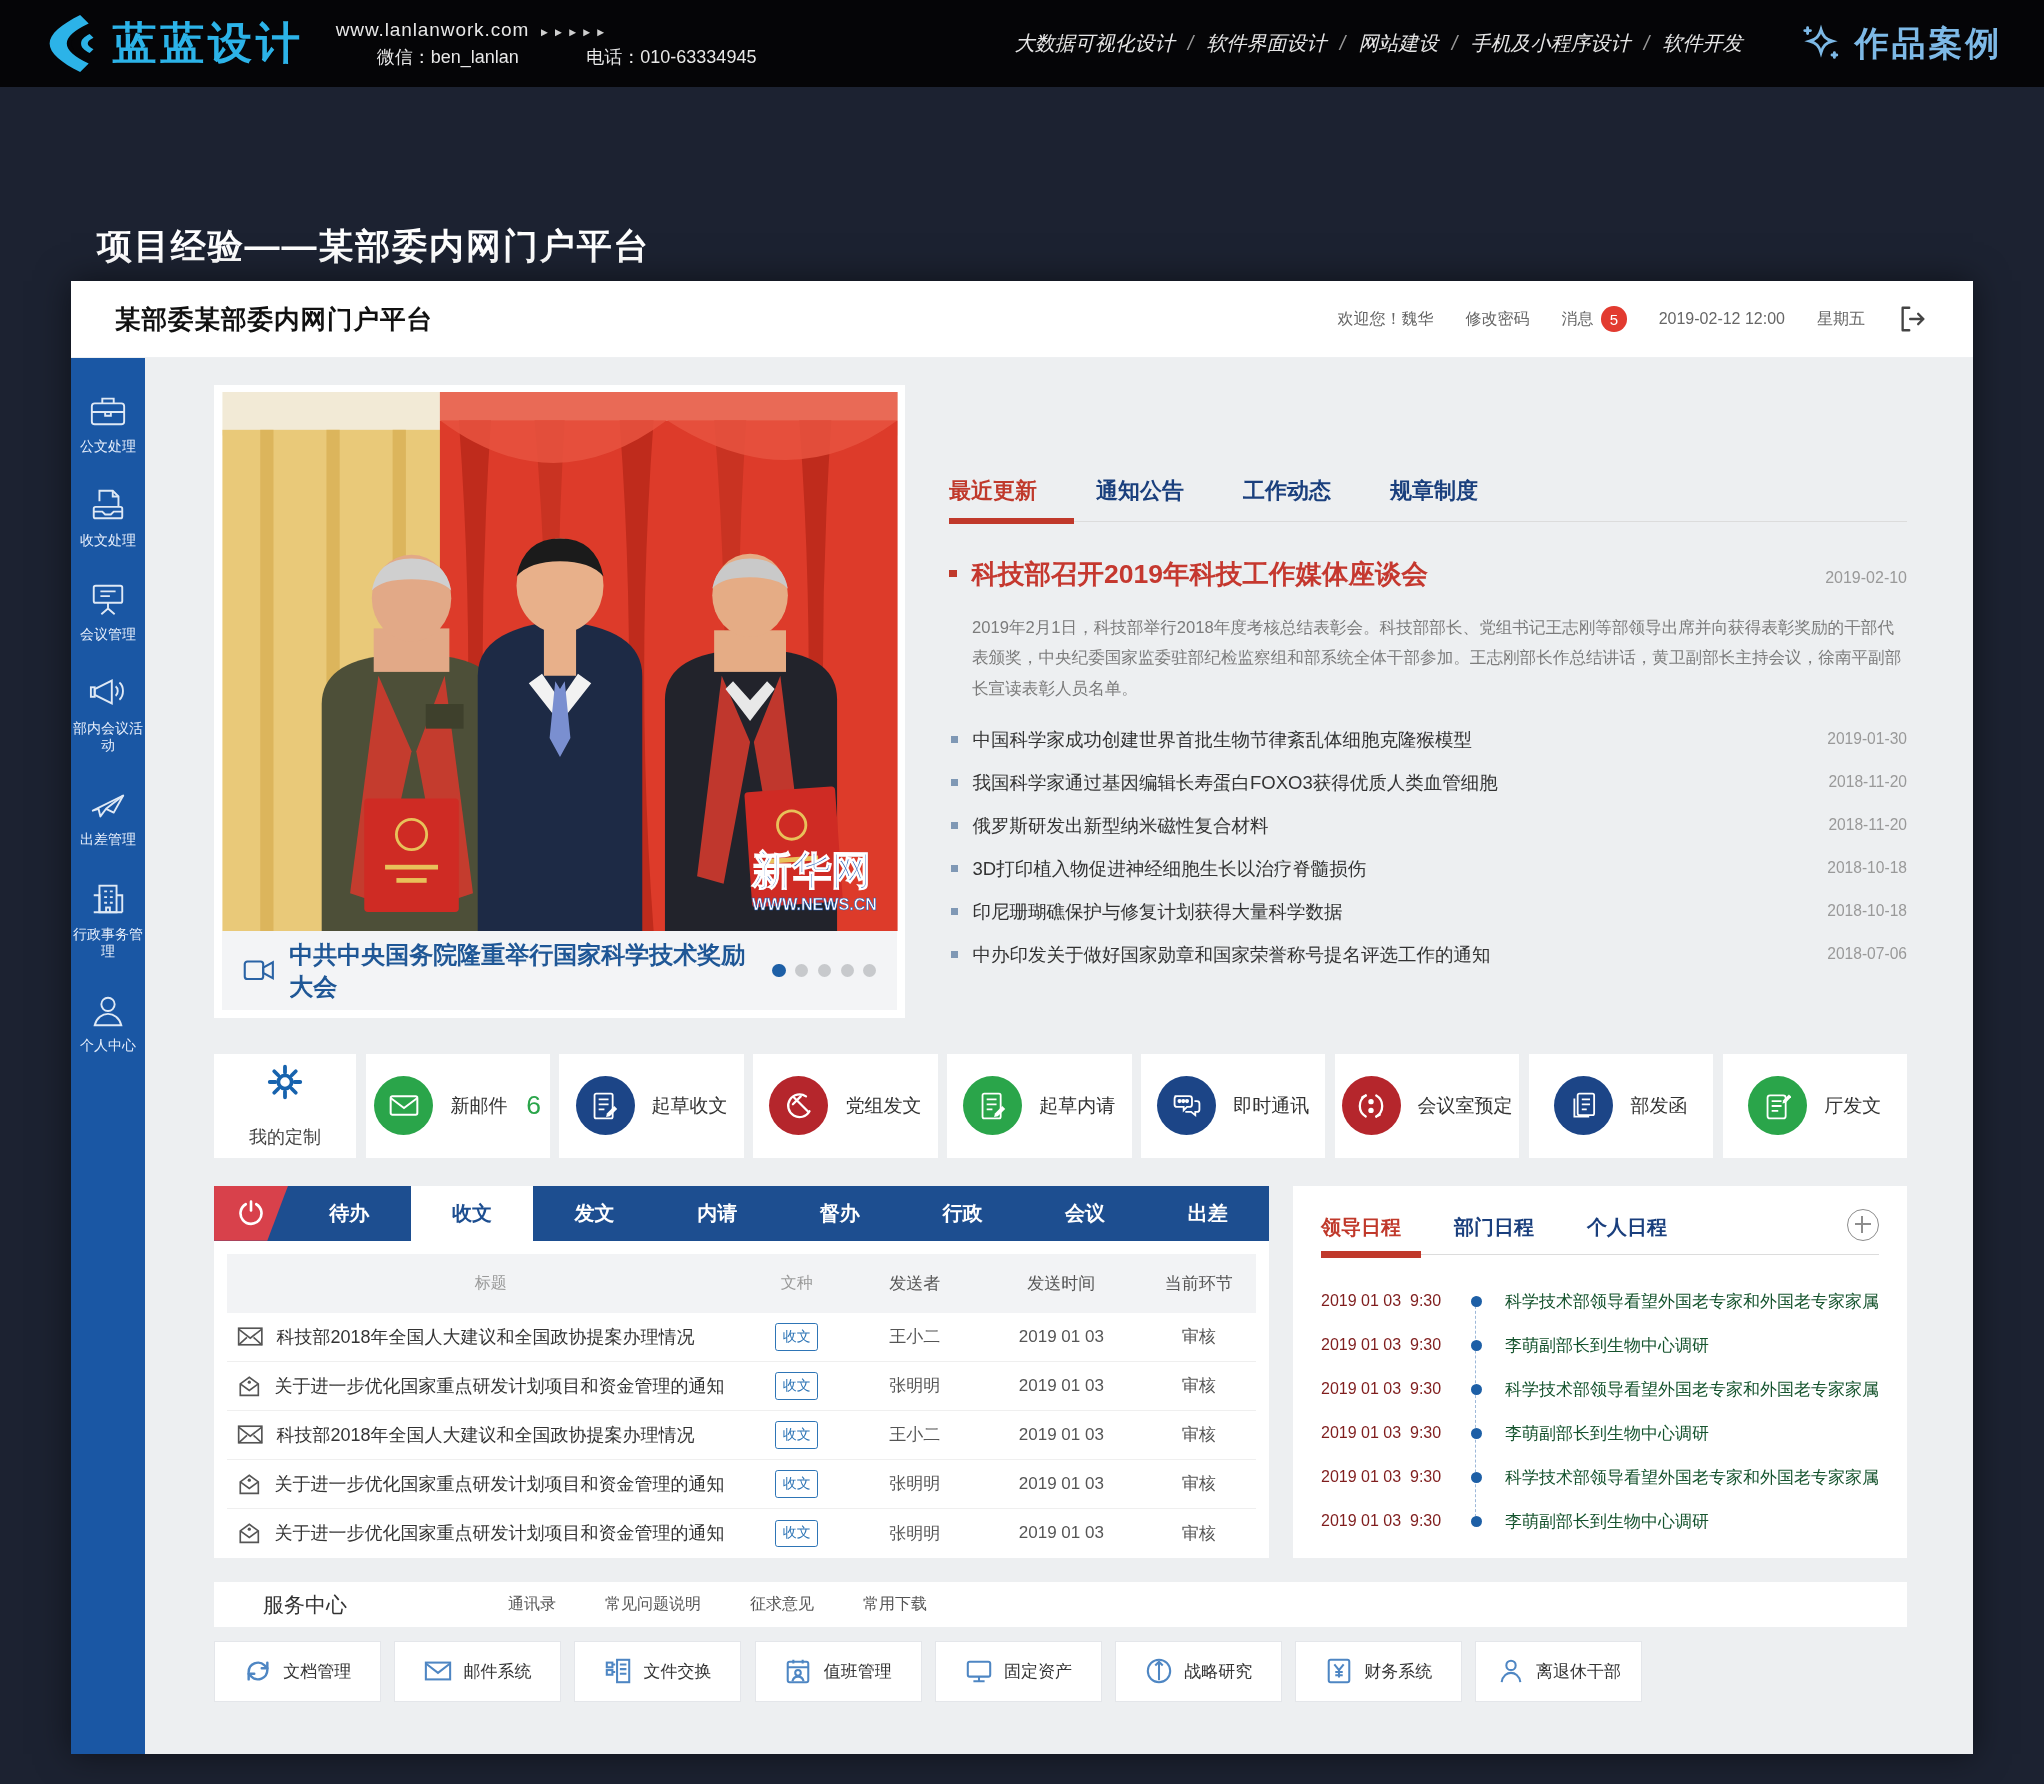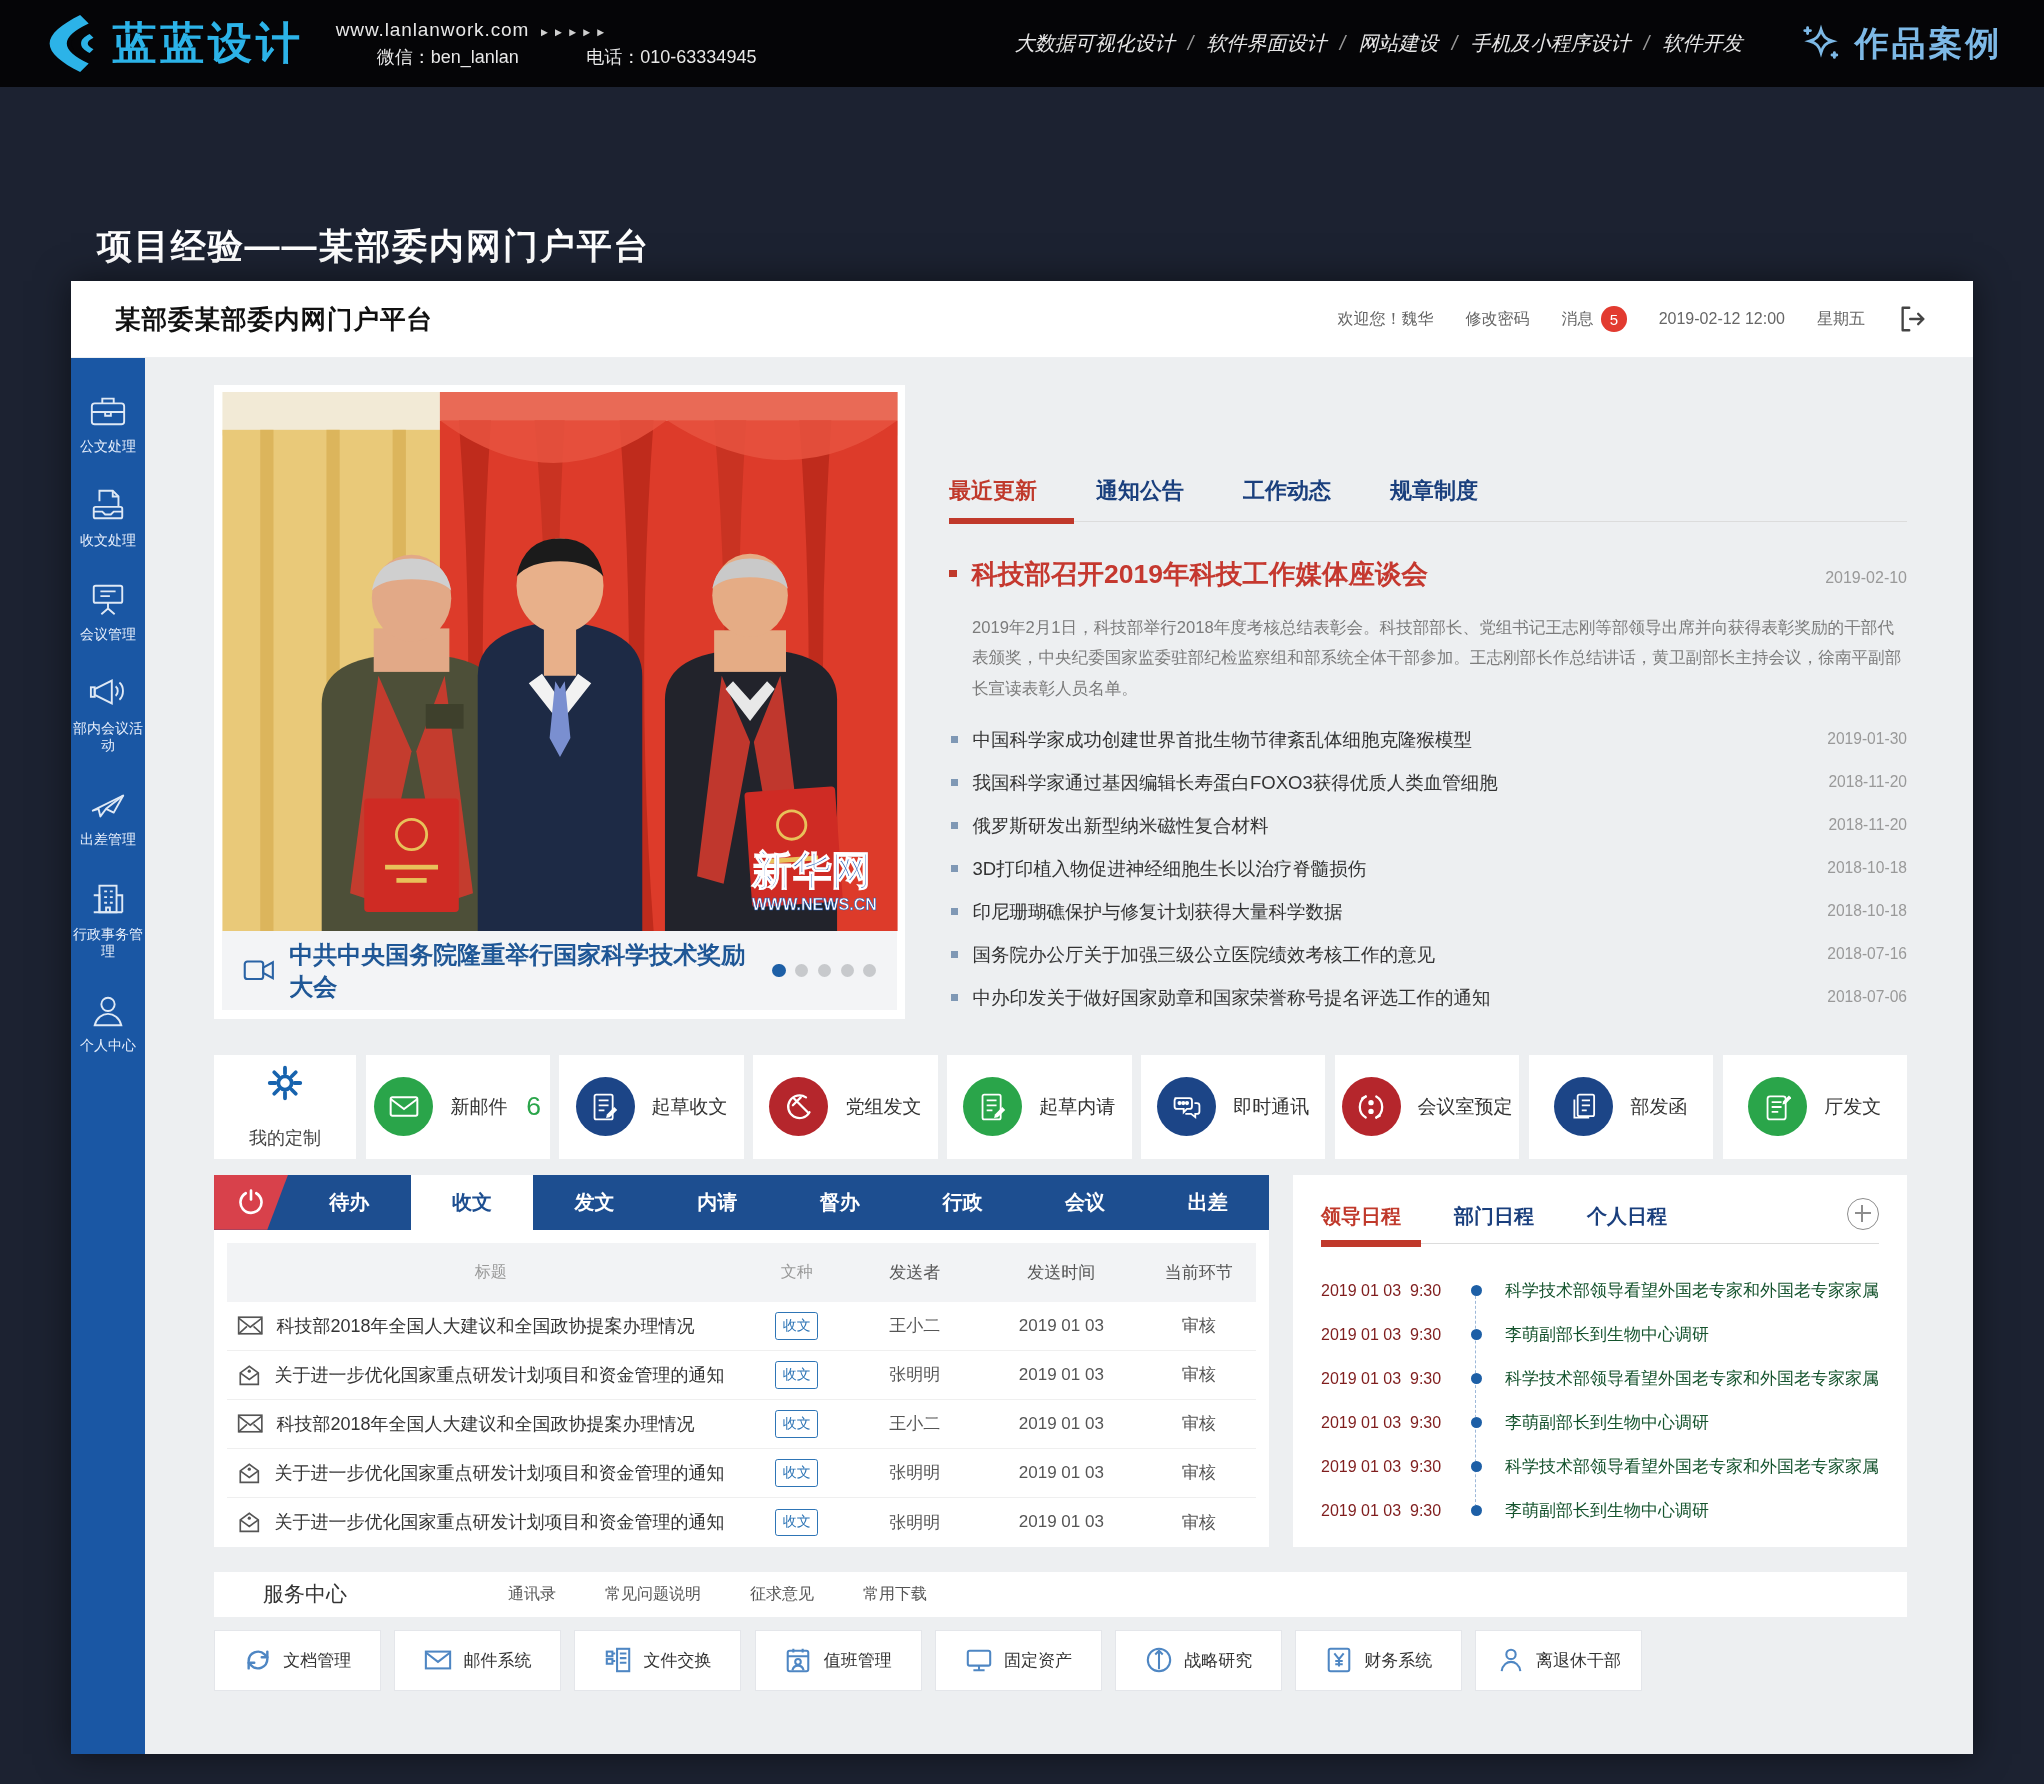--- a/index.html
+++ b/index.html
@@ -81,21 +81,21 @@
   .tile { background:#fff; display:flex; align-items:center; justify-content:center; gap:17px; cursor:pointer; }
   .tile.first { width:142px; flex:none; flex-direction:column; gap:23px; }
   .tile { flex:1; }
   .tile .circle { width:59px; height:59px; border-radius:50%; display:flex; align-items:center; justify-content:center; flex:none; }
   .circle.green { background:#2aa54a; } .circle.blue { background:#1c4587; } .circle.red { background:#b5262c; }
   .tile .tlabel { color:#333; font-size:19px; }
   .tile .tcount { color:#2aa54a; font-size:26.5px; margin-left:1.9px; }
   .tile.first .tlabel { font-size:18px; color:#444; }
 
   
-  .row-bottom { display:flex; gap:24px; margin-top:16px; }
+  .row-bottom { display:flex; gap:24px; margin-top:28px; }
 
   
   .worktable { width:1055px; background:#fff; }
   .wt-tabbar { height:55px; background:#1d4e90; display:flex; align-items:stretch; }
   .wt-chip { width:74px; background:#d8414b; clip-path:polygon(0 0,100% 0,72% 100%,0 100%); display:flex; align-items:center; justify-content:center; }
   .wt-tab { flex:1; display:flex; align-items:center; justify-content:center; color:#fff; font-size:20px; font-weight:bold; cursor:pointer; }
   .wt-tab.active { background:#fff; color:#1d4e90; }
   .wt-head { height:59px; margin:13.2px 13.2px 0 13.2px; background:#f2f3f5; display:flex; align-items:center; color:#999; font-size:16px; }
   .wt-row { height:49px; margin:0 13.2px; display:flex; align-items:center; border-bottom:0.9px solid #efefef; }
   .wt-row:last-of-type { border-bottom:none; }
@@ -385,25 +385,20 @@
                 <span class="ntitle">3D打印植入物促进神经细胞生长以治疗脊髓损伤</span>
                 <span class="ndate">2018-10-18</span>
               </div>
               <div class="news-item">
                 <span class="nbullet"></span>
                 <span class="ntitle">印尼珊瑚礁保护与修复计划获得大量科学数据</span>
                 <span class="ndate">2018-10-18</span>
               </div>
               <div class="news-item">
                 <span class="nbullet"></span>
-                <span class="ntitle">国务院办公厅关于加强三级公立医院绩效考核工作的意见</span>
-                <span class="ndate">2018-07-16</span>
-              </div>
-              <div class="news-item">
-                <span class="nbullet"></span>
                 <span class="ntitle">中办印发关于做好国家勋章和国家荣誉称号提名评选工作的通知</span>
                 <span class="ndate">2018-07-06</span>
               </div>
             </div>
           </div>
         </div>
 
         <div class="quick-row">
           <div class="tile first">
             <svg width="40" height="40" viewBox="0 0 42 42">

